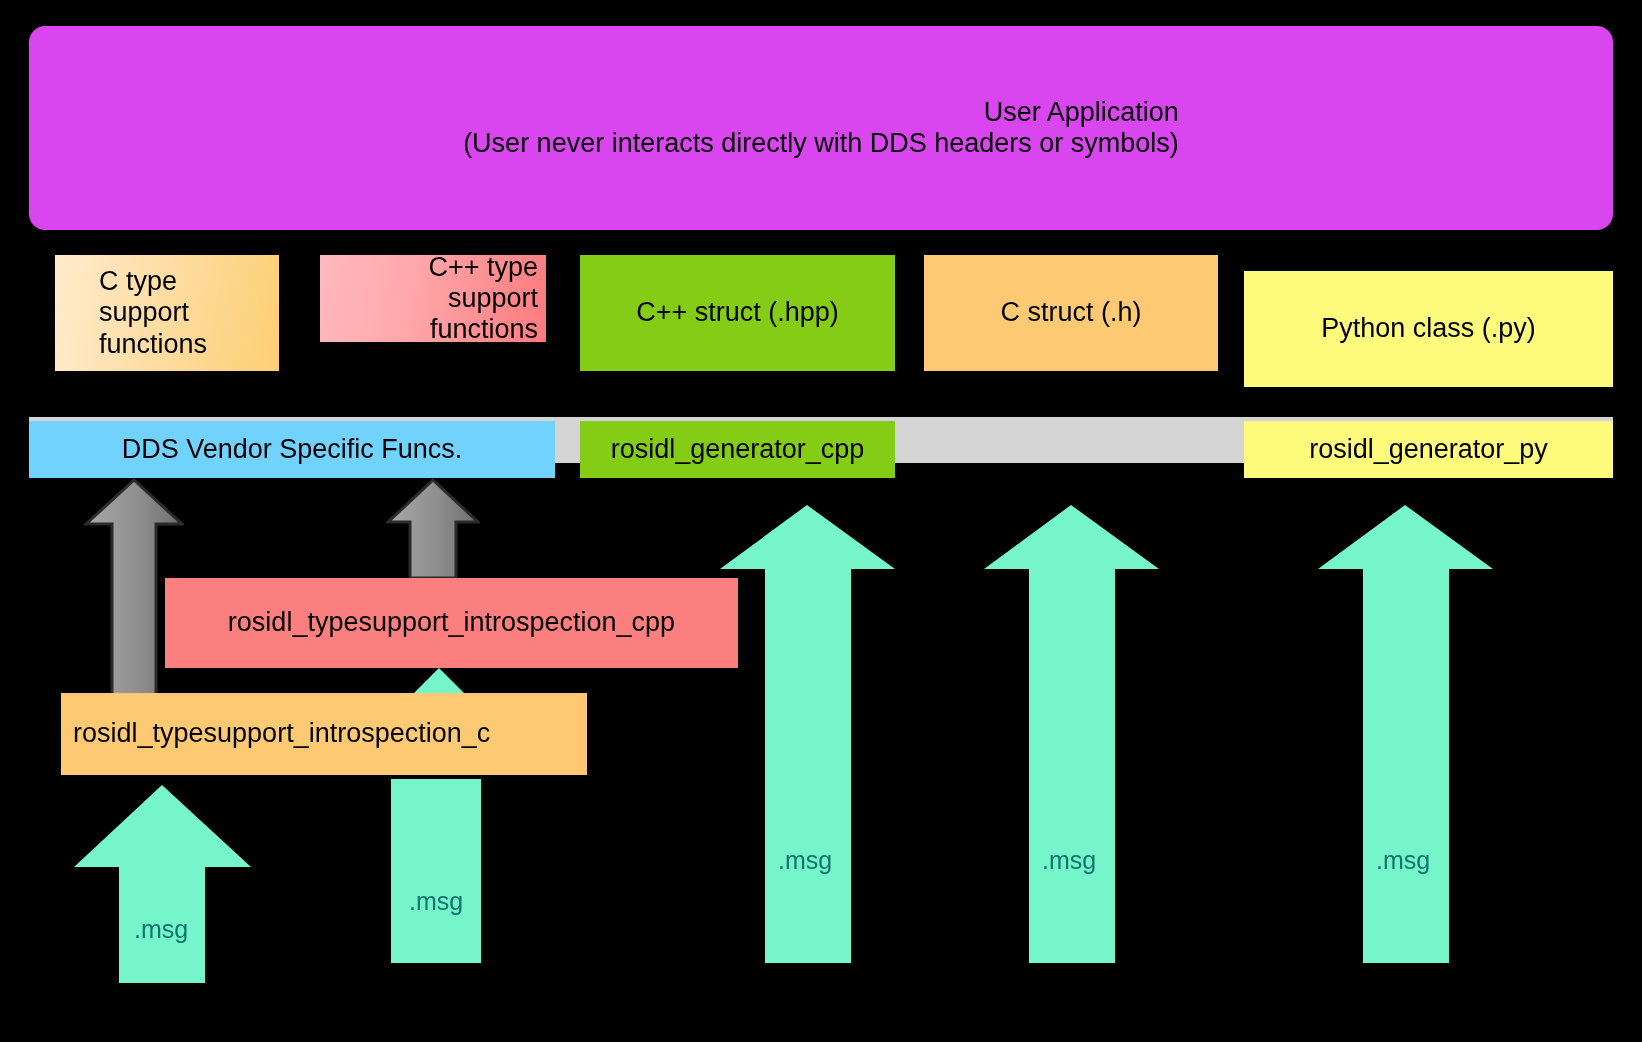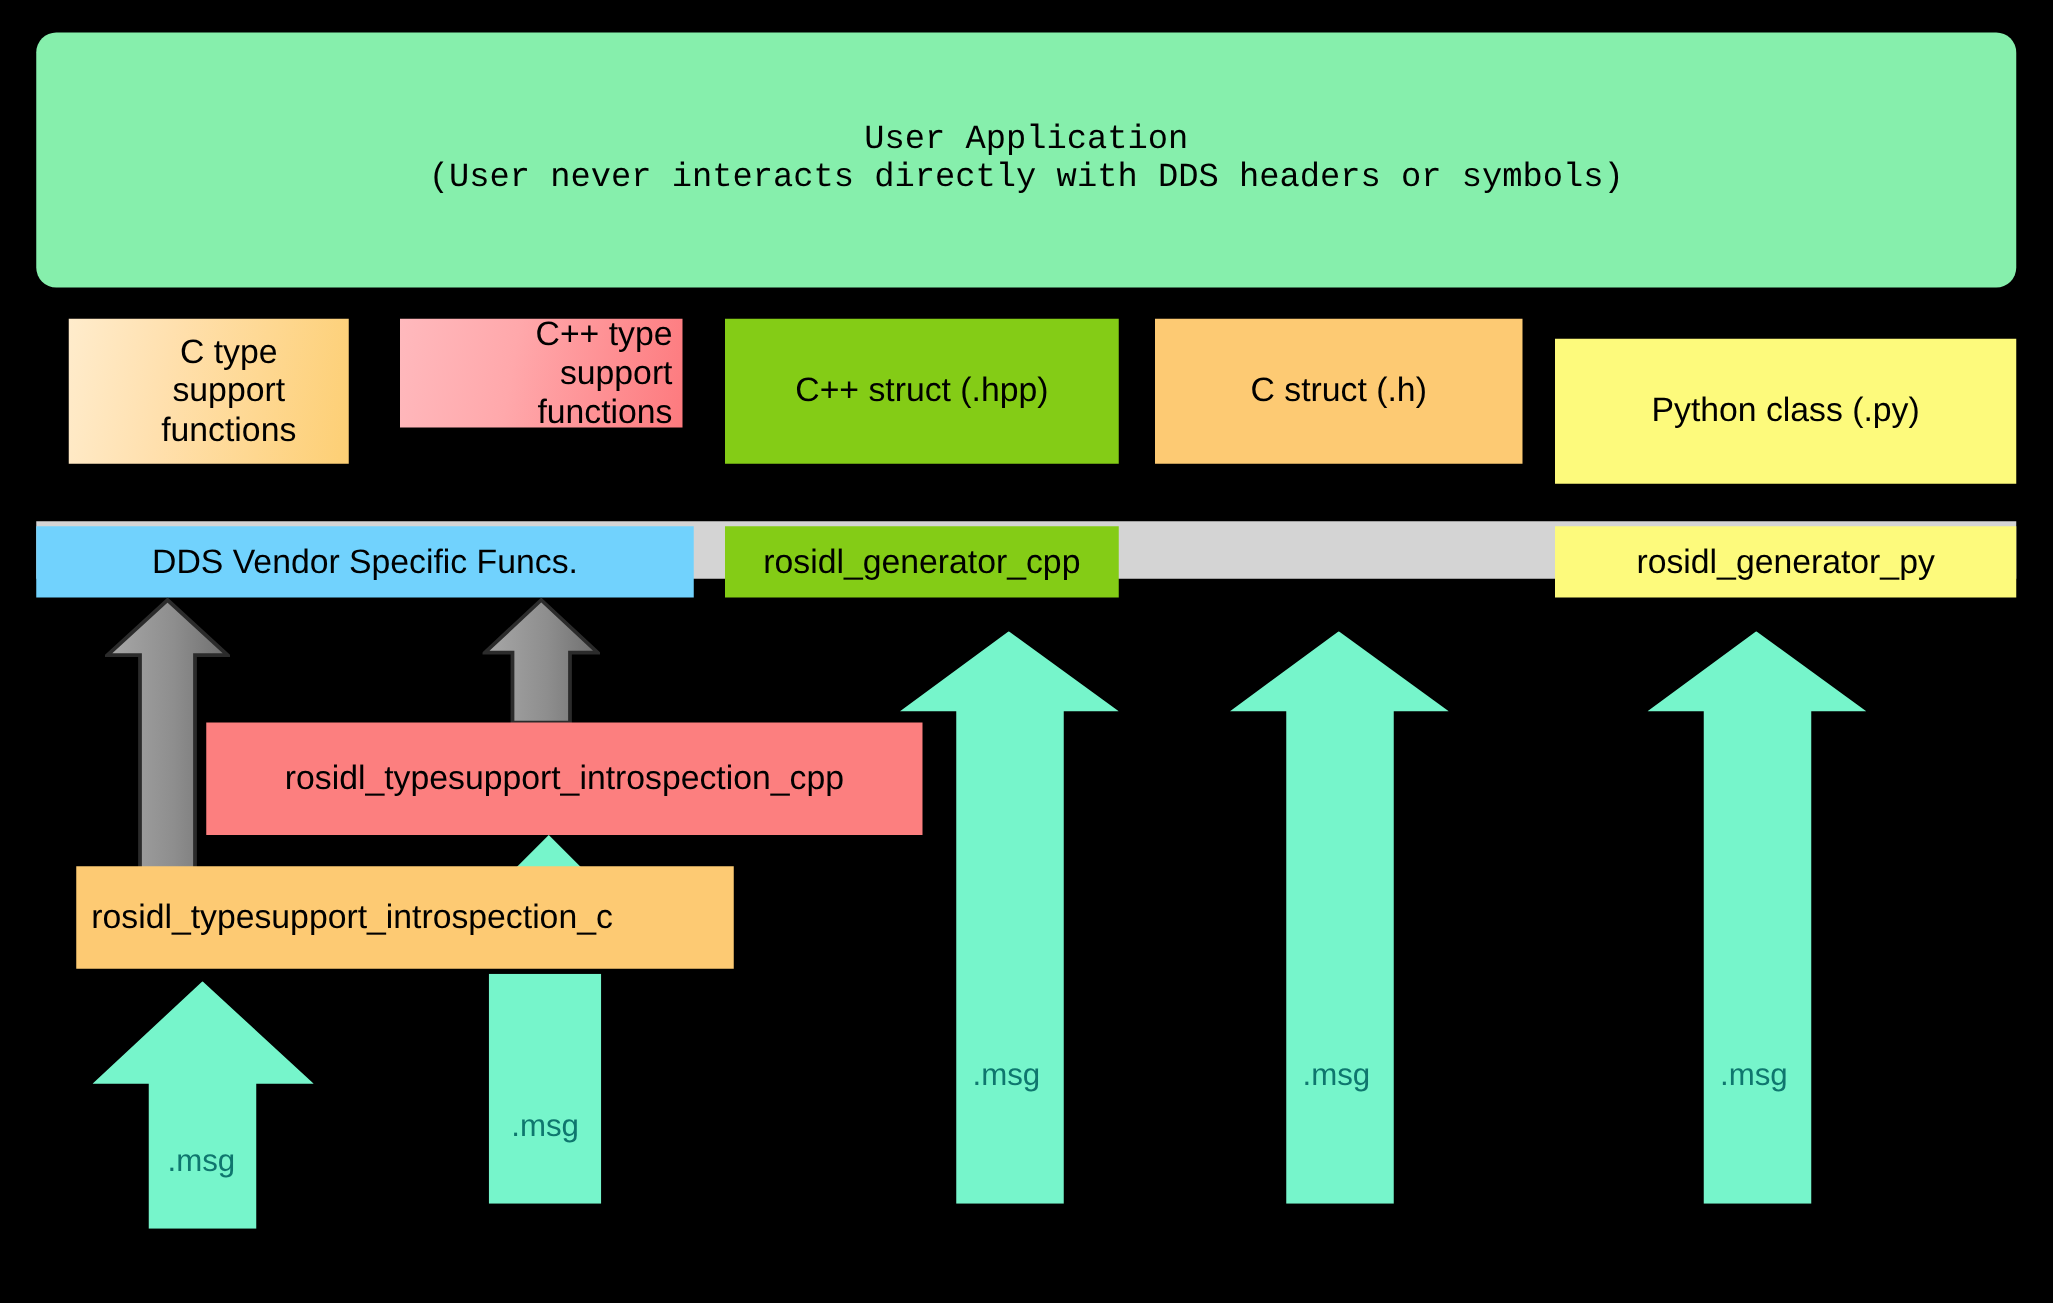--- a/index.html
+++ b/index.html
@@ -21,32 +21,31 @@
     position: absolute;
     box-sizing: border-box;
     display: flex;
     align-items: center;
     color: #000000;
     line-height: 1.15;
     white-space: pre-line;
   }
   
   .user-app {
-    background: #86efac;
+    background: #d946ef;
     border-radius: 16px;
     justify-content: center;
-    text-align: center;
-    font-size: 27px;
-    font-family: Liberation Mono, monospace;
+    text-align: right;
+    font-size: 27px;
   }
   
   .ts-c {
     background: linear-gradient(100deg, #ffeccc 0%, #ffe0ae 35%, #fdcf74 100%);
     justify-content: flex-end;
-    text-align: center;
+    text-align: left;
     font-size: 27px;
     padding-right: 12px;
     padding-left: 44px;
   }
   .ts-cpp {
     background: linear-gradient(100deg, #ffb9bd 0%, #ffa8ab 40%, #fd7a7e 100%);
     justify-content: flex-end;
     text-align: right;
     font-size: 27px;
     padding-right: 8px;

